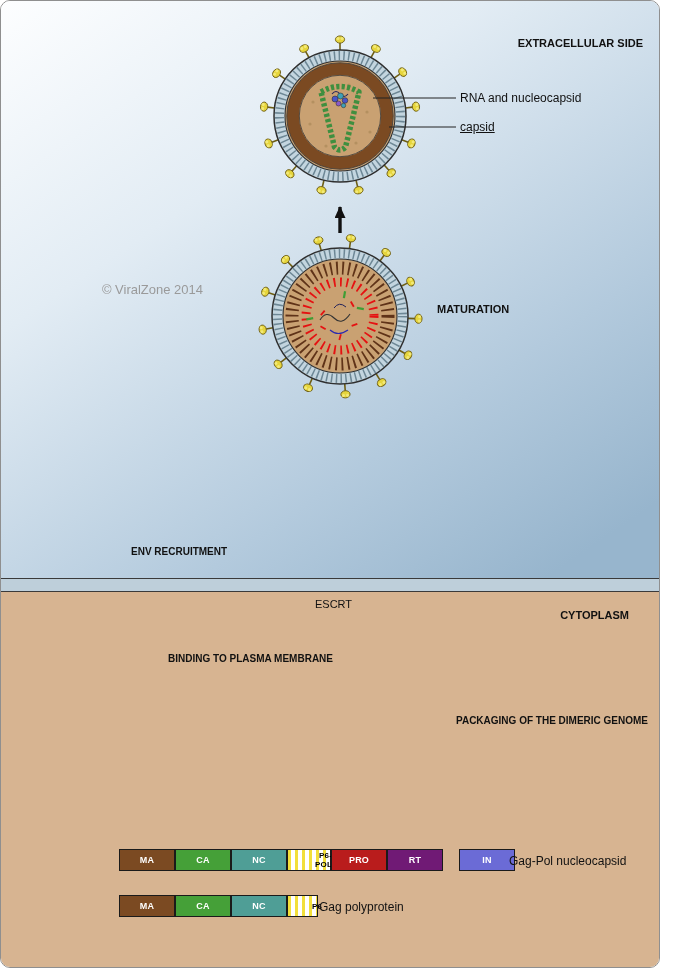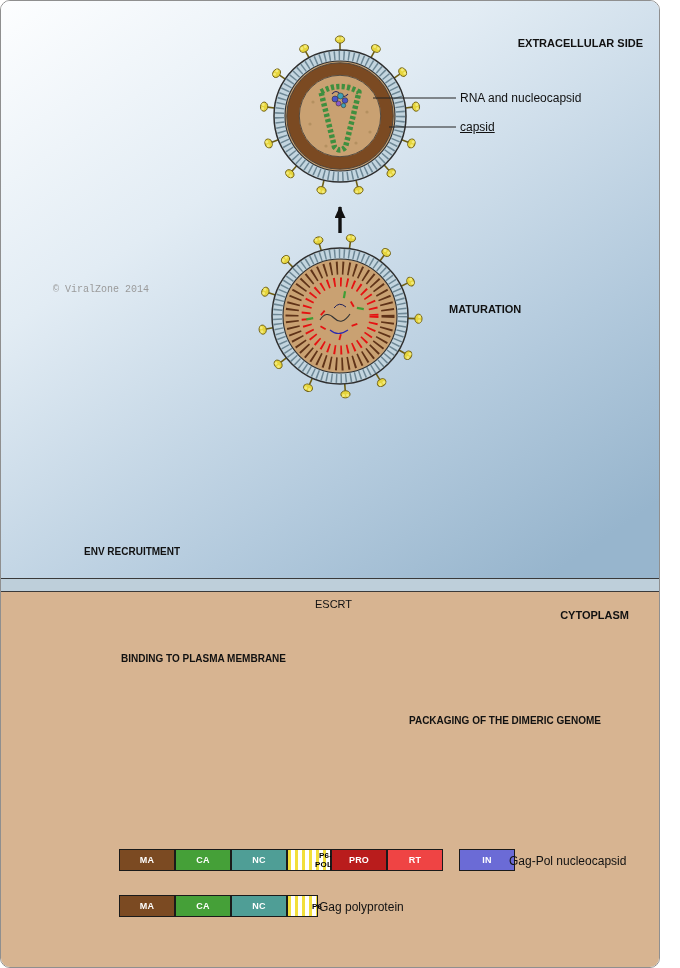--- a/index.html
+++ b/index.html
@@ -1,23 +1,23 @@
 <!DOCTYPE html>
 <html><head>
 <meta charset="utf-8">
 <style>
   html,body{margin:0;padding:0;background:#fff;font-family:"Liberation Sans",sans-serif;}
   #canvas{position:relative;width:660px;height:968px;border:1.5px solid #8f8f8f;border-radius:10px;overflow:hidden;box-sizing:border-box;}
   #art{position:absolute;left:0;top:0;}
   .lbl{position:absolute;color:#111;white-space:nowrap;}
   .lbl.bold{font-weight:bold;}
-  .lbl.small{font-size:10px;}
+  .lbl.small{font-size:10px;margin-left:47px;}
   .lbl.med{font-size:11px;}
   .lbl.reg{font-size:12px;font-weight:normal;}
-  .credit{position:absolute;left:52px;top:283px;width:150px;color:#9a9a9a;font-size:10px;line-height:12px;text-align:left;font-family:Liberation Mono, monospace;}
+  .credit{position:absolute;left:52px;top:283px;width:150px;color:#9a9a9a;font-size:13px;line-height:12px;text-align:right;}
   .bar{position:absolute;display:flex;height:22px;}
   .seg{box-sizing:border-box;border:1px solid #1a1a1a;height:22px;display:flex;align-items:center;justify-content:center;
        font-size:9px;font-weight:bold;color:#fff;letter-spacing:0.2px;text-align:right;}
   .seg.darktext{color:#000;font-size:8px;}
   .seg.striped{background-image:repeating-linear-gradient(90deg,#f2df3a 0 3px,rgba(0,0,0,0) 3px 7px);padding-left:29px;}
   .barlabel{position:absolute;font-size:12px;color:#111;white-space:nowrap;}
 </style>
 </head>
 <body>
 
@@ -238,40 +238,40 @@
 
   
   <path d="M88,862 L94,850 L100,872 L106,850 L112,872 L118,860" stroke="#111" stroke-width="2.2" fill="none">
   <path d="M88,908 L94,896 L100,918 L106,896 L112,918 L118,906" stroke="#111" stroke-width="2.2" fill="none">
 
 
 
 <div class="lbl bold med" style="right:16px;top:36px;">EXTRACELLULAR SIDE</div>
 <div class="lbl reg" style="left:459px;top:90px;">RNA and nucleocapsid</div>
 <div class="lbl reg" style="left:459px;top:119px;text-decoration:underline;">capsid</div>
-<div class="lbl bold med" style="left:448px;top:302px;">MATURATION</div>
+<div class="lbl bold med" style="left:436px;top:302px;">MATURATION</div>
 
 <div class="credit">
   <div>© ViralZone 2014</div>
 </div>
 
 <div class="lbl bold small" style="left:83px;top:545px;">ENV RECRUITMENT</div>
 <div class="lbl med" style="left:314px;top:597px;">ESCRT</div>
 <div class="lbl bold med" style="right:30px;top:608px;">CYTOPLASM</div>
 <div class="lbl bold small" style="left:120px;top:652px;">BINDING TO PLASMA MEMBRANE</div>
 <div class="lbl bold small" style="left:380px;top:714px;padding-left:28px;">PACKAGING OF THE DIMERIC GENOME</div>
 
 
 <div class="bar" style="left:118px;top:848px;">
   <div class="seg" style="width: 56px; background-color: rgb(123, 74, 34);">MA</div>
   <div class="seg" style="width: 56px; background-color: rgb(69, 160, 56);">CA</div>
   <div class="seg" style="width: 56px; background-color: rgb(79, 158, 150);">NC</div>
   <div class="seg darktext striped" style="width: 44px; background-color: rgb(255, 255, 255);">P6-POL</div>
   <div class="seg" style="width: 56px; background-color: #b91c1c;">PRO</div>
-  <div class="seg" style="width: 56px; background-color: #ef4444;">RT</div>
+  <div class="seg" style="width: 56px; background-color: #701a75;">RT</div>
   <div class="seg" style="width: 56px; background-color: rgb(107, 107, 214); margin-left: 16px;">IN</div>
 </div>
 <div class="barlabel" style="left:508px;top:853px;">Gag-Pol nucleocapsid</div>
 
 <div class="bar" style="left:118px;top:894px;">
   <div class="seg" style="width: 56px; background-color: rgb(123, 74, 34);">MA</div>
   <div class="seg" style="width: 56px; background-color: rgb(69, 160, 56);">CA</div>
   <div class="seg" style="width: 56px; background-color: rgb(79, 158, 150);">NC</div>
   <div class="seg darktext striped" style="width: 18px; background-color: rgb(255, 255, 255);">P6</div>
 </div>

